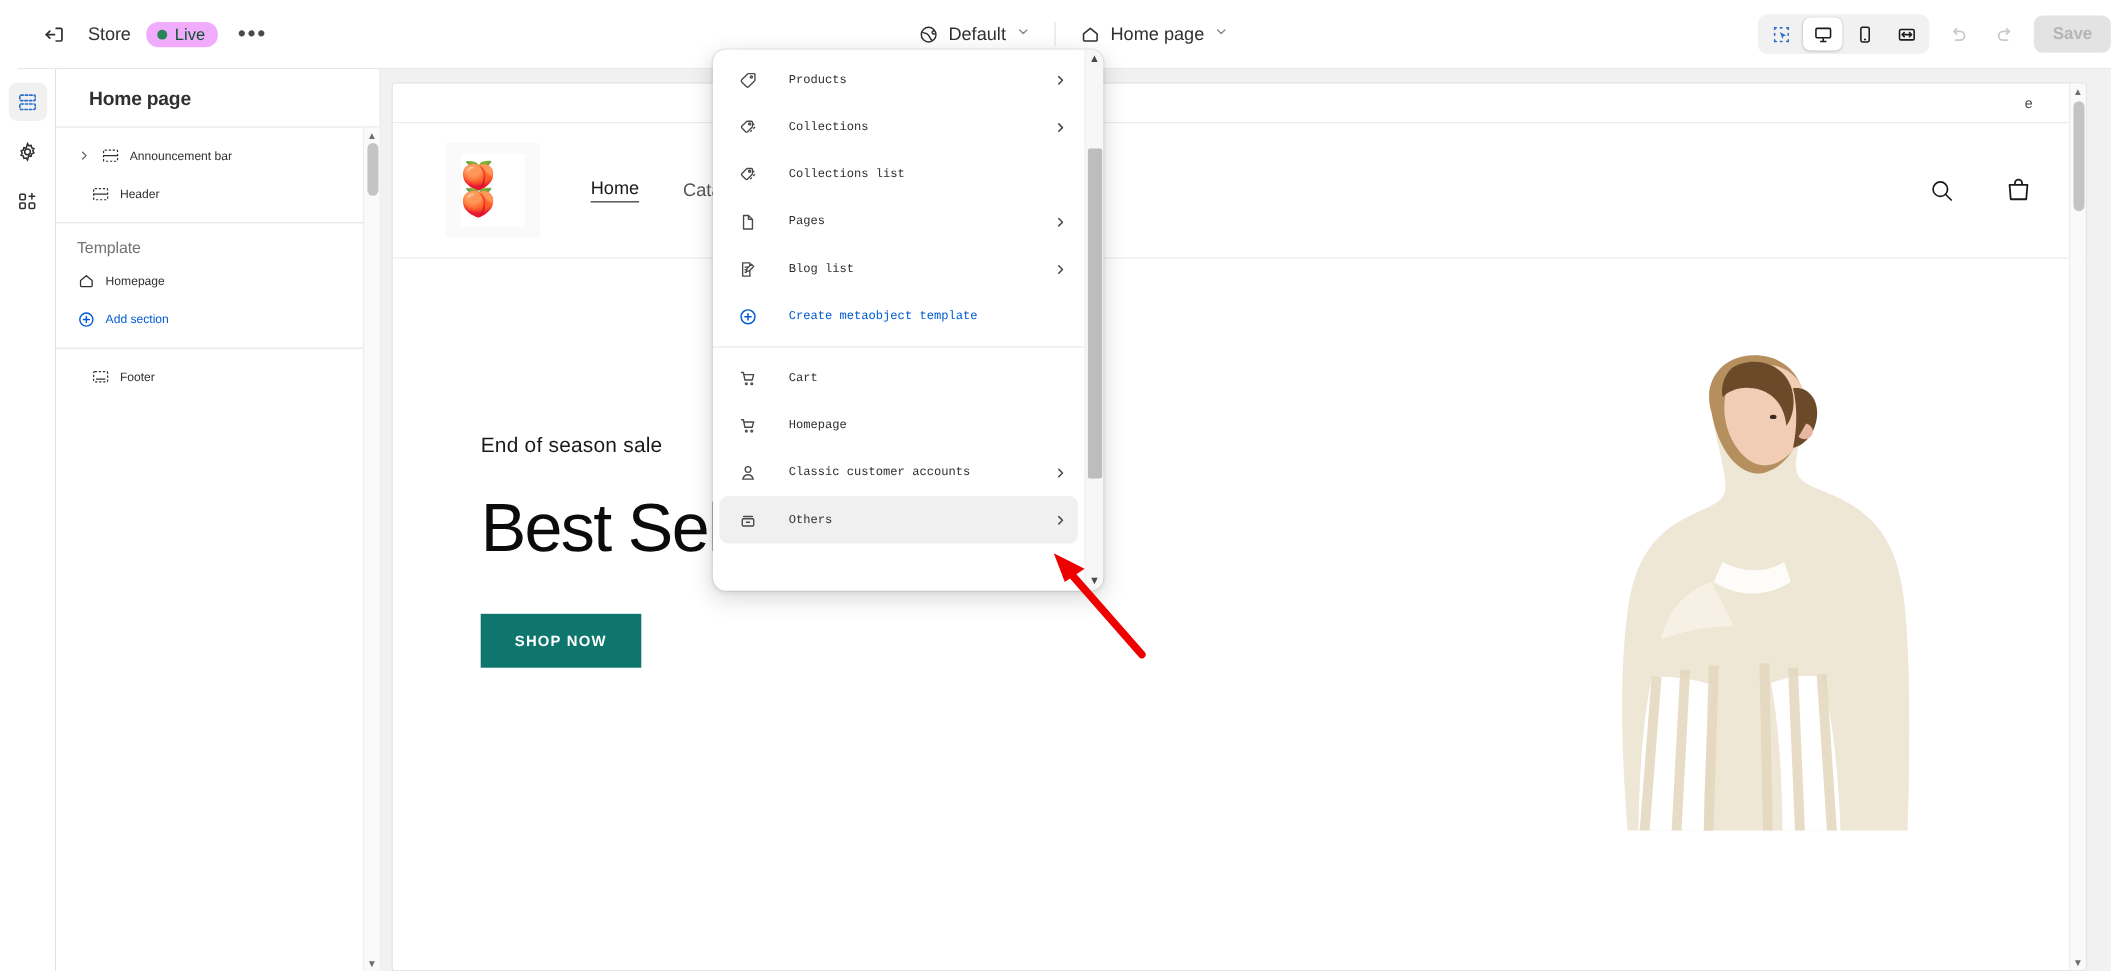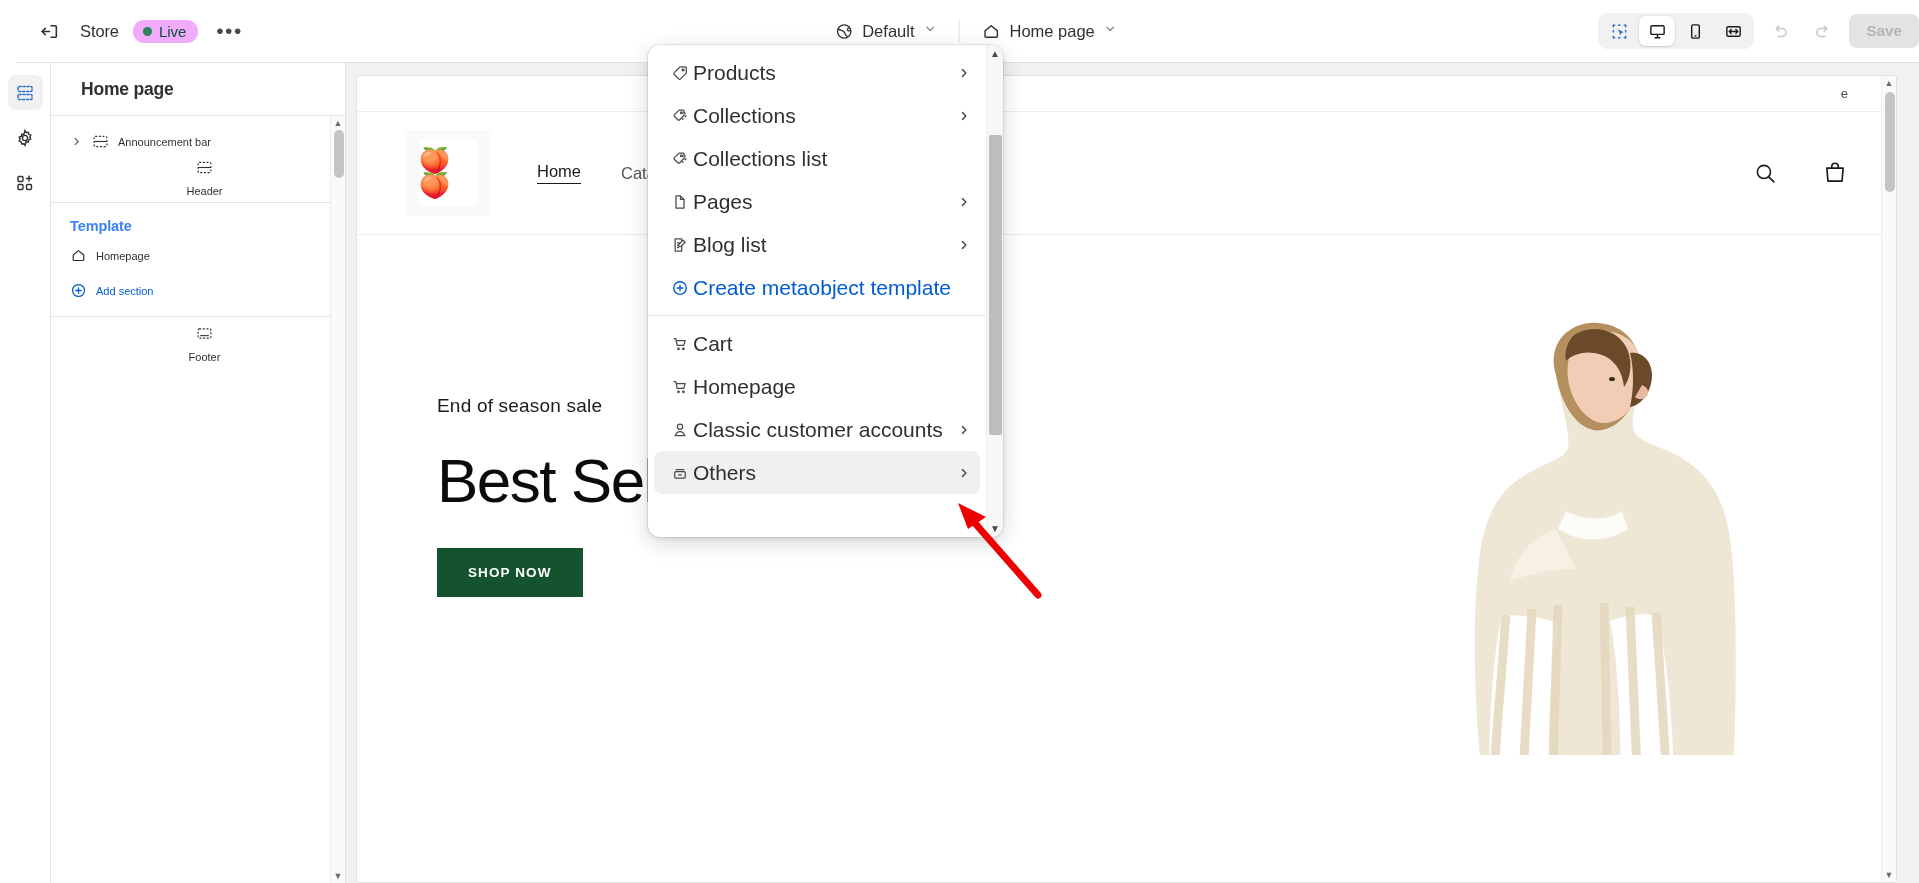--- a/index.html
+++ b/index.html
@@ -92,25 +92,25 @@
   }
   .sb-group { padding: 8px 10px; }
   .sb-group + .sb-group { border-top: 1px solid #e3e3e3; }
   .sb-row {
     display: flex; align-items: center; gap: 9px;
     height: 35px; padding: 0 9px; border-radius: 8px;
     font-size: 11px; color: #303030; cursor: pointer;
   }
   .sb-caret { width: 13px; display: flex; align-items: center; justify-content: center; color: #616161; }
   .sb-heading {
-    font-size: 14.5px; font-weight: 700; color: #3b82f6;
+    font-size: 14.5px; font-weight: 400; color: #737373;
     padding: 7px 9px 4px 9px; letter-spacing: -0.1px;
   }
   .sb-row.link { color: #005bd3; font-weight: 500; }
-  .sb-indent { padding-left: 22px; flex-direction: column; }
+  .sb-indent { padding-left: 22px; }
 
   .sb-scroll {
     position: absolute; right: 0; top: 53px; width: 15px; bottom: 0;
     background: #fafafa; border-left: 1px solid #ededed;
     display: flex; flex-direction: column; justify-content: space-between;
     align-items: center; padding: 2px 0;
   }
   .sb-scroll .arrow { font-size: 9px; color: #6d6d6d; }
   .sb-thumb {
     position: absolute; top: 14px; left: 2.5px; width: 10px; height: 48px;
@@ -153,22 +153,22 @@
   }
 
   .hero { position: relative; height: 520px; overflow: hidden; }
   .hero-copy { position: absolute; left: 80px; top: 160px; }
   .kicker { font-size: 19px; color: #1a1a1a; letter-spacing: .2px; }
   .headline {
     font-size: 62px; font-weight: 400; color: #0b0b0b;
     letter-spacing: -1.5px; margin-top: 28px; white-space: nowrap;
   }
   .shop-btn {
-    margin-top: 32px; display: inline-block;
-    background: #14532d; color: #fff; font-size: 13.5px;
+    margin-top: 42px; display: inline-block;
+    background: #0f766e; color: #fff; font-size: 13.5px;
     font-weight: 700; letter-spacing: 1.1px;
     padding: 17px 31px;
   }
   .model {
     position: absolute; right: 160px; bottom: -180px;
     width: 330px; height: 620px;
   }
 
   .pv-scroll {
     position: absolute; right: 0; top: 0; width: 15px; bottom: 0;
@@ -184,23 +184,23 @@
 
   
   .dropdown {
     position: absolute; left: 648px; top: 45px; width: 355px; height: 492px;
     background: #fff; border-radius: 12px;
     box-shadow: 0 0 0 1px rgba(0,0,0,.07), 0 6px 22px rgba(0,0,0,.16), 0 2px 5px rgba(0,0,0,.07);
     z-index: 50; display: flex; overflow: hidden;
   }
   .dd-list { flex: 1; padding: 6px 0 0 0; position: relative; }
   .dd-item {
-    display: flex; align-items: center; gap: 4px;
+    display: flex; align-items: center; gap: 28px;
     height: 43px; margin: 0 6px; padding: 0 10px 0 16px;
-    border-radius: 8px; font-size: 21px; color: #303030; cursor: pointer;
+    border-radius: 8px; font-size: 11px; color: #303030; cursor: pointer; font-family: Liberation Mono, monospace;
   }
   .dd-item.highlight { background: #f0f0f0; }
   .dd-item.create { color: #005bd3; }
   .dd-chev { margin-left: auto; color: #616161; font-size: 13px; }
   .dd-sep { height: 1px; background: #e6e6e6; margin: 6px 0; }
   .dd-ico { width: 19px; display: flex; align-items: center; justify-content: center; flex-shrink: 0; }
 
   .dd-scroll {
     width: 17px; background: #f7f7f7; border-left: 1px solid #eee;
     display: flex; flex-direction: column; justify-content: space-between;

